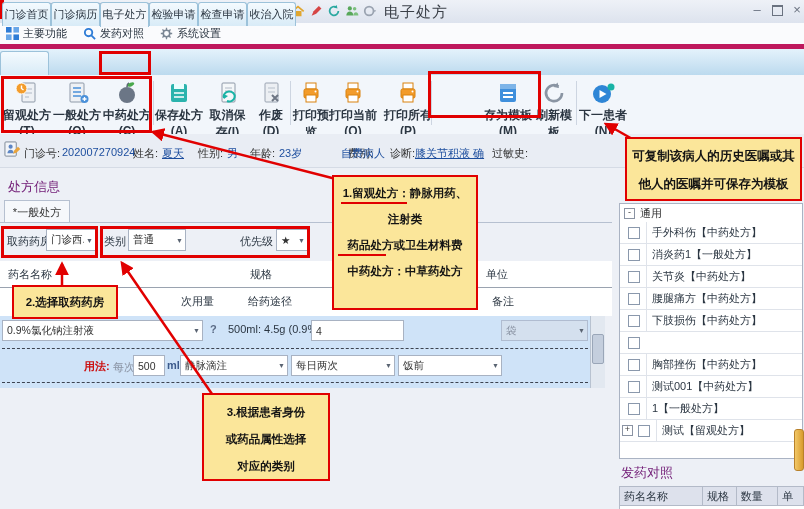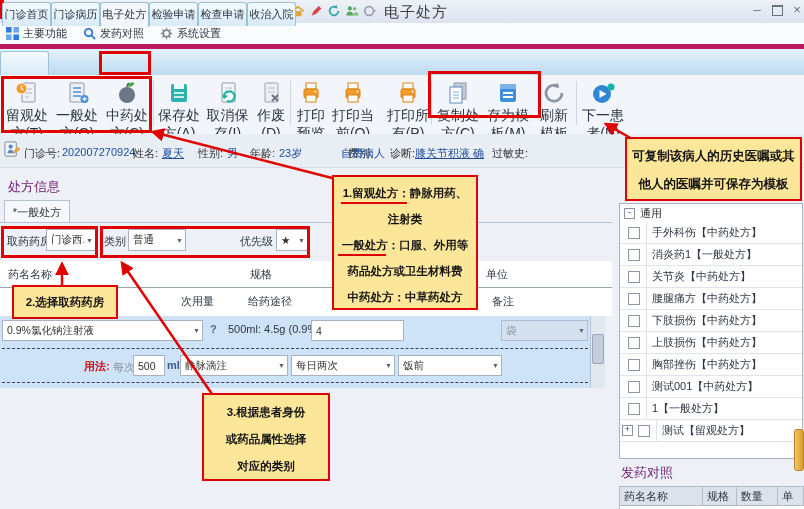--- a/index.html
+++ b/index.html
@@ -21,21 +21,21 @@
   
   .menubar{left:0;top:23px;width:804px;height:26px;background:#fafbfd;border-bottom:5px solid #be185d;display:flex;align-items:center;padding-left:6px;box-sizing:border-box;}
   .menu-item{display:flex;align-items:center;margin-right:16px;color:#2b3642;}
   .menu-item svg{margin-right:4px;}
   
   .tabbar{left:0;top:49px;width:804px;height:26px;background:linear-gradient(#e4f2fb,#bcdaee);border-bottom:1px solid #9fc2da;}
   .tab{position:absolute;top:2px;width:47px;height:23px;line-height:23px;text-align:center;background:linear-gradient(#f4fafe,#d8ebf7);border:1px solid #9cc2da;border-bottom:none;border-radius:3px 3px 0 0;color:#2b3642;}
   .tab.active{background:#f2f6fb;height:24px;z-index:2;}
   
   .toolbar{left:0;top:75px;width:804px;height:59px;background:#f2f6fb;border-bottom:1px solid #c9d2df;}
-  .tbtn{position:absolute;top:3px;height:52px;text-align:center;color:#2b3642;font-size:14px;}
+  .tbtn{position:absolute;top:3px;height:52px;text-align:center;color:#2b3642;font-size:12px;font-weight:bold;}
   .tbtn svg{display:block;margin:2px auto 1px;}
   .tsep{position:absolute;top:6px;height:44px;border-left:1px solid #cdd5e1;}
   
   .patientbar{left:0;top:134px;width:804px;height:33px;background:#e9edf4;border-bottom:1px solid #d5dbe5;}
   .pl{color:#333;}
   .pv{color:#1d4e9e;}
   .pv.u{text-decoration:underline;}
   
   .sec-title{font-size:13px;color:#701a75;}
   .subtab{background:#f6f8fb;border:1px solid #b6c0d0;border-bottom:none;text-align:center;line-height:22px;}
@@ -260,28 +260,20 @@
   <div class="abs tbtn" style="left:384px;top:78px;width:48px;">
     <svg width="26" height="26" viewBox="0 0 26 26">
         <rect x="8" y="3" width="10" height="6" fill="#fff" stroke="#d9820f"></rect>
         <rect x="6" y="9" width="14" height="9" rx="1.5" fill="#f39c2b" stroke="#d9820f"></rect>
         <rect x="8" y="15" width="10" height="7" fill="#fff" stroke="#d9820f"></rect>
         <circle cx="17.5" cy="11.5" r="1" fill="#fff"></circle>
       </svg>
     <span>打印所有(P)</span>
   </div>
   <div class="abs tsep" style="left:431px;top:81px;"></div>
-  <div class="abs tbtn" style="left:434px;top:78px;width:48px;">
-    <svg width="26" height="26" viewBox="0 0 26 26">
-        <rect x="9" y="3" width="12" height="16" fill="#c3cbd6" stroke="#8e99a8"></rect>
-        <rect x="5" y="7" width="12" height="16" fill="#fff" stroke="#5d86c5"></rect>
-        <path d="M8 12h6M8 15h6M8 18h6" stroke="#7fa7d9"></path>
-      </svg>
-    <span>复制处方(C)</span>
-  </div>
   <div class="abs tbtn" style="left:484px;top:78px;width:48px;">
     <svg width="26" height="26" viewBox="0 0 26 26">
         <rect x="5" y="4" width="16" height="18" rx="2" fill="#3f8fdc"></rect>
         <rect x="5" y="4" width="16" height="5" fill="#7db4e8"></rect>
         <path d="M8 13h10M8 17h10" stroke="#fff" stroke-width="1.8"></path>
       </svg>
     <span>存为模板(M)</span>
   </div>
   <div class="abs tbtn" style="left:534px;top:78px;width:40px;">
     <svg width="26" height="26" viewBox="0 0 26 26">
@@ -409,21 +401,20 @@
     <div class="trow">
         <span class="cb"></span>
         <span class="lbl">腰腿痛方【中药处方】</span>
       </div>
     <div class="trow">
         <span class="cb"></span>
         <span class="lbl">下肢损伤【中药处方】</span>
       </div>
     <div class="trow">
         <span class="cb"></span>
-        <span class="lbl">上肢损伤【中药处方】</span>
       </div>
     <div class="trow">
         <span class="cb"></span>
         <span class="lbl">胸部挫伤【中药处方】</span>
       </div>
     <div class="trow">
         <span class="cb"></span>
         <span class="lbl">测试001【中药处方】</span>
       </div>
     <div class="trow">
@@ -461,21 +452,20 @@
     </defs>
     <line x1="336" y1="179" x2="153" y2="132" stroke="#e10000" stroke-width="2.5" marker-end="url(#ah)"></line>
     <line x1="62" y1="286" x2="62" y2="264" stroke="#e10000" stroke-width="2.5" marker-end="url(#ah)"></line>
     <line x1="212" y1="394" x2="122" y2="263" stroke="#e10000" stroke-width="2.5" marker-end="url(#ah)"></line>
     <line x1="641" y1="144" x2="606" y2="124" stroke="#e10000" stroke-width="2.5" marker-end="url(#ah)"></line>
   </svg>
 
   <div class="abs tooltip" style="left:332px;top:175px;width:146px;height:135px;padding-top:3px;line-height:26px;font-size:11.5px;">
     <span class="tl">1.留观处方：静脉用药、</span>
     <span class="tl">注射类</span>
-    <span class="tl">一般处方：口服、外用等</span>
     <span class="tl">药品处方或卫生材料费</span>
     <span class="tl">中药处方：中草药处方</span>
     <span class="u-red" style="left:7px;top:25px;width:66px;"></span>
     <span class="u-red" style="left:4px;top:77px;width:48px;"></span>
   </div>
   <div class="abs tooltip" style="left:12px;top:285px;width:106px;height:34px;line-height:30px;font-size:11.5px;">
     <span class="tl">2.选择取药药房</span>
   </div>
   <div class="abs tooltip" style="left:202px;top:393px;width:128px;height:88px;padding-top:4px;line-height:27px;font-size:11.5px;">
     <span class="tl">3.根据患者身份</span>

